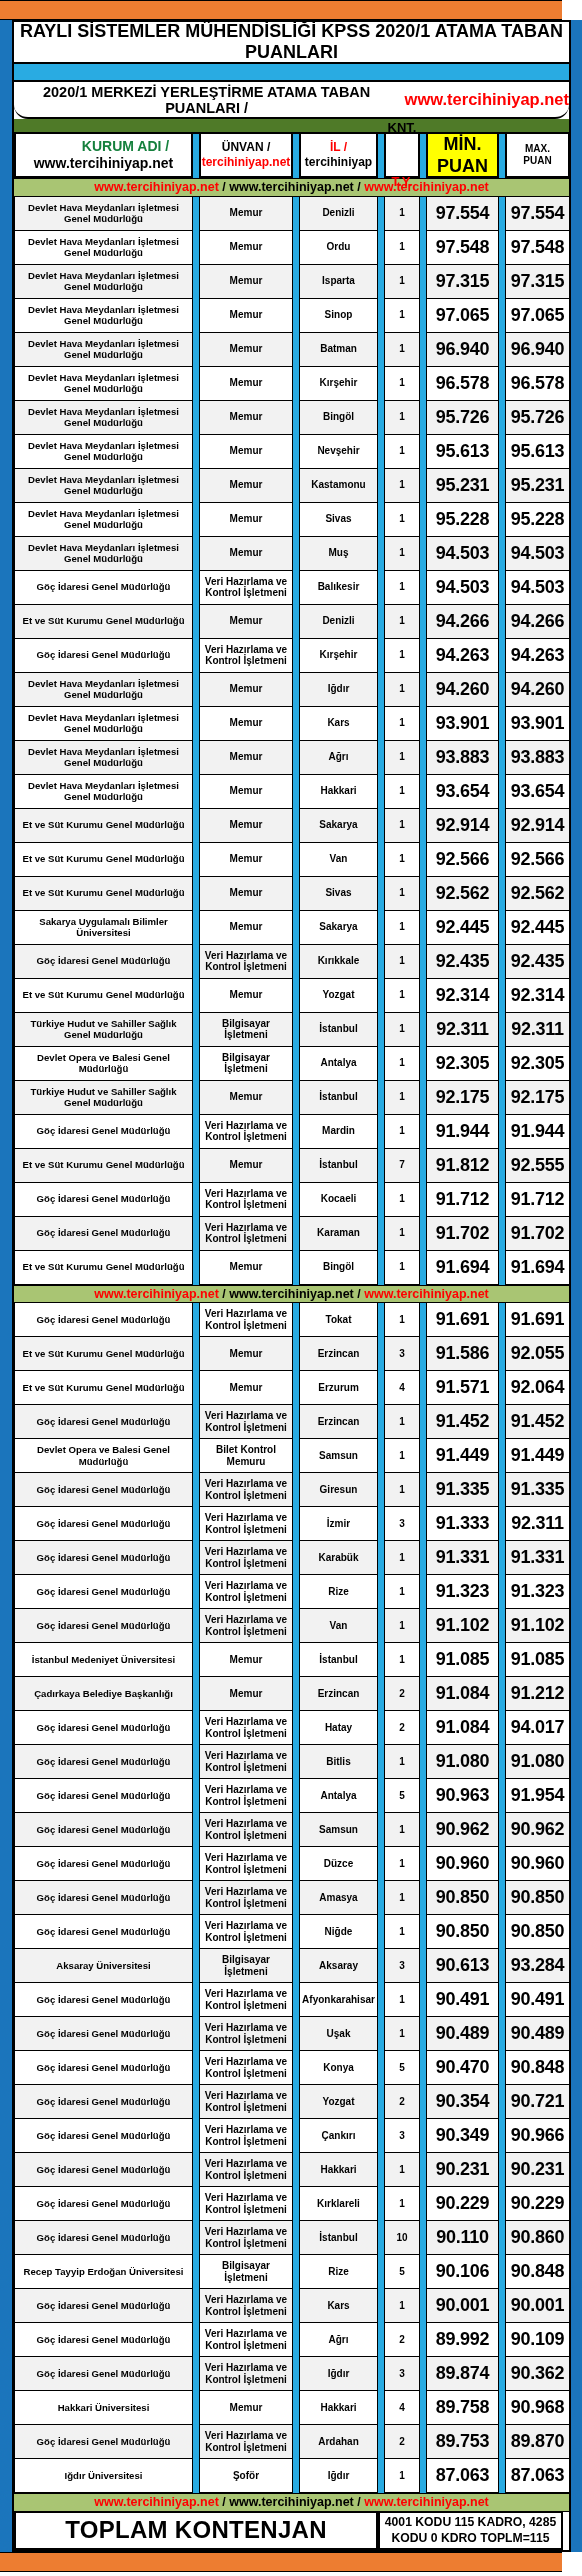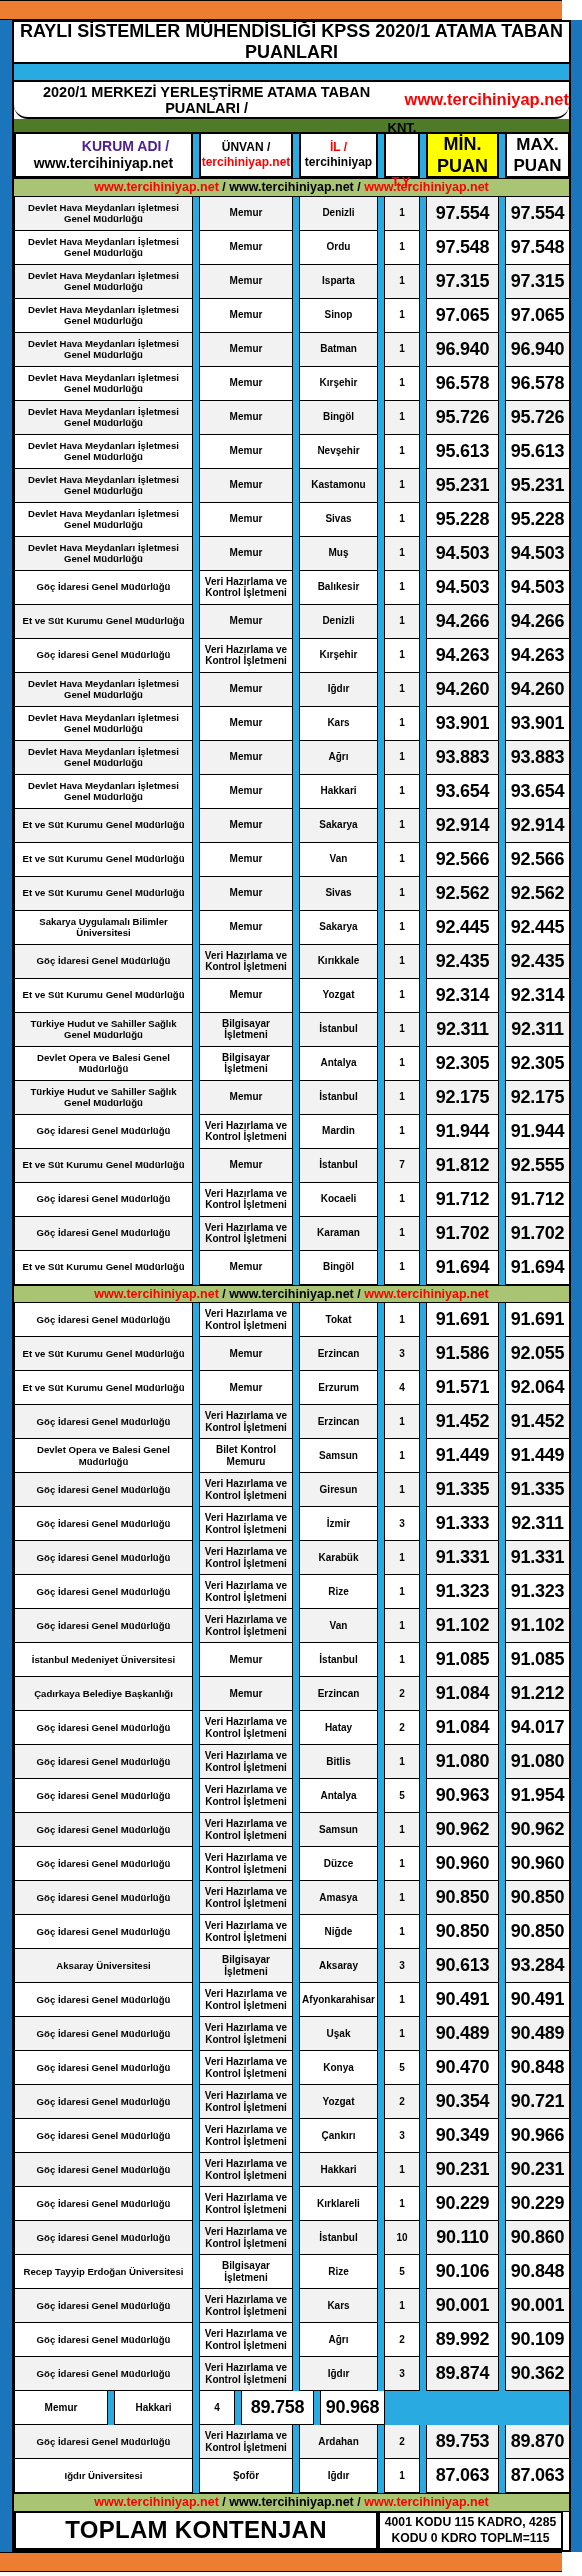--- a/index.html
+++ b/index.html
@@ -37,29 +37,29 @@
   .header-row {
     display:flex; gap:6px; background:#29ABE2; height:44px;
   }
   .hcell {
     background:#fff; border:2px solid #000; border-top:none;
     display:flex; flex-direction:column; align-items:center; justify-content:center;
     font-weight:bold; text-align:center; line-height:1.25;
   }
   .hcell .l1, .hcell .l2 { display:block; }
   .h-kurum { font-size:14px; }
-  .h-kurum .l1 { color:#4c1d95;padding-left:44px; }
+  .h-kurum .l1 { color:#15803d;padding-left:44px; }
   .h-unvan { font-size:12px; }
   .h-unvan .l2 { color:#FF0000; }
   .h-il { font-size:12px; }
   .h-il .l1 { color:#FF0000; }
   .h-knt { font-size:13px; }
   .h-knt .l2 { color:#FF0000;margin-top:37px; }
   .h-min { background:#FFFF00; font-size:18px; }
-  .h-max { font-size:17px;align-items:center; }
+  .h-max { font-size:10px;align-items:center; }
 
   .c-kurum { flex:0 0 179px; width:179px; }
   .c-unvan { flex:0 0 94px; width:94px; }
   .c-il    { flex:0 0 79px; width:79px; }
   .c-knt   { flex:0 0 36px;  width:36px; }
   .c-min   { flex:0 0 73px; width:73px; }
   .c-max   { flex:0 0 65px;  width:65px; }
 
   .sep-row {
     height:18.5px; background:#A9C573;
@@ -725,20 +725,21 @@
   <div class="drow gray">
     <div class="dcell d-kurum c-kurum">Göç İdaresi Genel Müdürlüğü</div>
     <div class="dcell d-unvan c-unvan">Veri Hazırlama ve Kontrol İşletmeni</div>
     <div class="dcell d-il c-il">Iğdır</div>
     <div class="dcell d-knt c-knt">3</div>
     <div class="dcell d-min c-min">89.874</div>
     <div class="dcell d-max c-max">90.362</div>
   </div>
 
   <div class="drow">
+    <div class="dcell d-kurum c-kurum">Hakkari Üniversitesi</div>
     <div class="dcell d-unvan c-unvan">Memur</div>
     <div class="dcell d-il c-il">Hakkari</div>
     <div class="dcell d-knt c-knt">4</div>
     <div class="dcell d-min c-min">89.758</div>
     <div class="dcell d-max c-max">90.968</div>
   </div>
 
   <div class="drow gray">
     <div class="dcell d-kurum c-kurum">Göç İdaresi Genel Müdürlüğü</div>
     <div class="dcell d-unvan c-unvan">Veri Hazırlama ve Kontrol İşletmeni</div>

